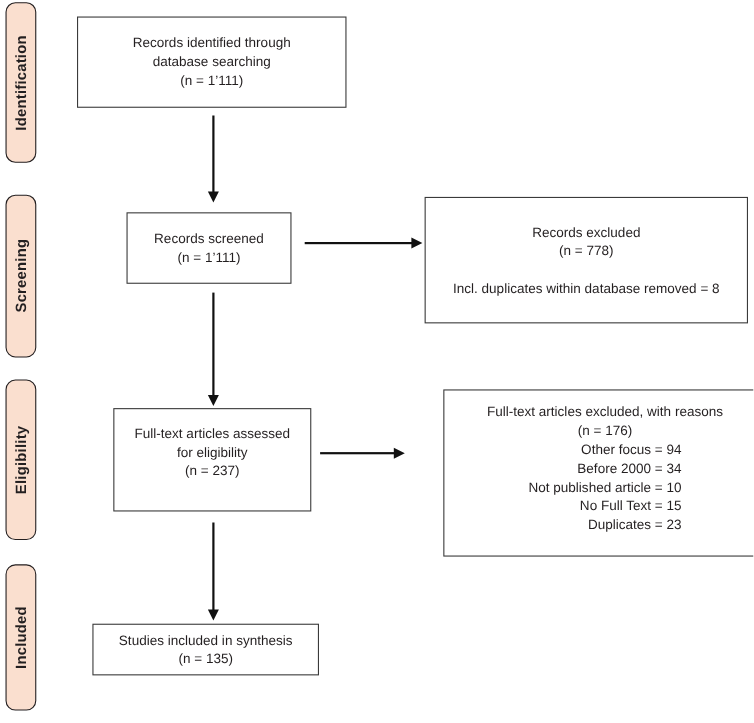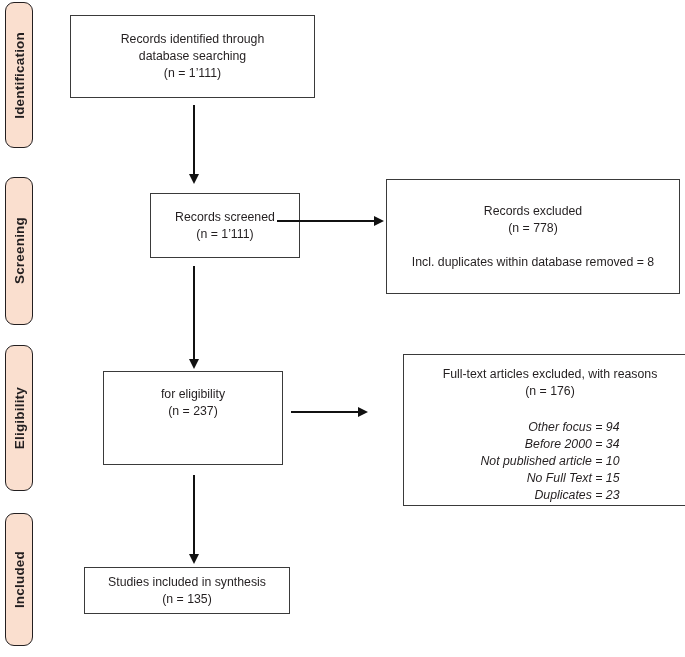--- a/index.html
+++ b/index.html
@@ -58,22 +58,21 @@
   }
   .flow-box.center-v { justify-content: center; }
   .flow-box .box-line { white-space: nowrap; }
   .flow-box .spacer-line { height: 17px; }
 
   
   .reasons {
     display: flex;
     flex-direction: column;
     align-items: flex-end;
-    margin-top: 19px;
-    font-style: italic;
+    margin-top: 1px;
   }
   .reasons .reason-line { white-space: nowrap; }
 
   
   .arrow-v {
     position: absolute;
     width: 2px;
     background: #111111;
   }
   .arrow-v .head {
@@ -124,33 +123,34 @@
   <div class="stage-pill" style="top:513px;height:133px;">
     <span class="stage-label">Included</span>
   </div>
 
   <div class="flow-box center-v" style="left:70px;top:15px;width:245px;height:83px;">
     <span class="box-line">Records identified through</span>
     <span class="box-line">database searching</span>
     <span class="box-line">(n = 1’111)</span>
   </div>
 
-  <div class="flow-box center-v" style="left:115px;top:193px;width:150px;height:65px;margin-left:35px;">
+  <div class="flow-box center-v" style="left:115px;top:193px;width:150px;height:65px;">
     <span class="box-line">Records screened</span>
     <span class="box-line">(n = 1’111)</span>
   </div>
 
   <div class="flow-box center-v" style="left:386px;top:179px;width:294px;height:115px;">
     <span class="box-line">Records excluded</span>
     <span class="box-line">(n = 778)</span>
     <span class="spacer-line"></span>
     <span class="box-line">Incl. duplicates within database removed = 8</span>
   </div>
 
   <div class="flow-box" style="left:103px;top:371px;width:180px;height:94px;padding-top:14px;">
+    <span class="box-line">Full-text articles assessed</span>
     <span class="box-line">for eligibility</span>
     <span class="box-line">(n = 237)</span>
   </div>
 
   <div class="flow-box" style="left:403px;top:354px;width:294px;height:152px;padding-top:11px;">
     <span class="box-line">Full-text articles excluded, with reasons</span>
     <span class="box-line">(n = 176)</span>
     <div class="reasons">
       <span class="reason-line">Other focus = 94</span>
       <span class="reason-line">Before 2000 = 34</span>

